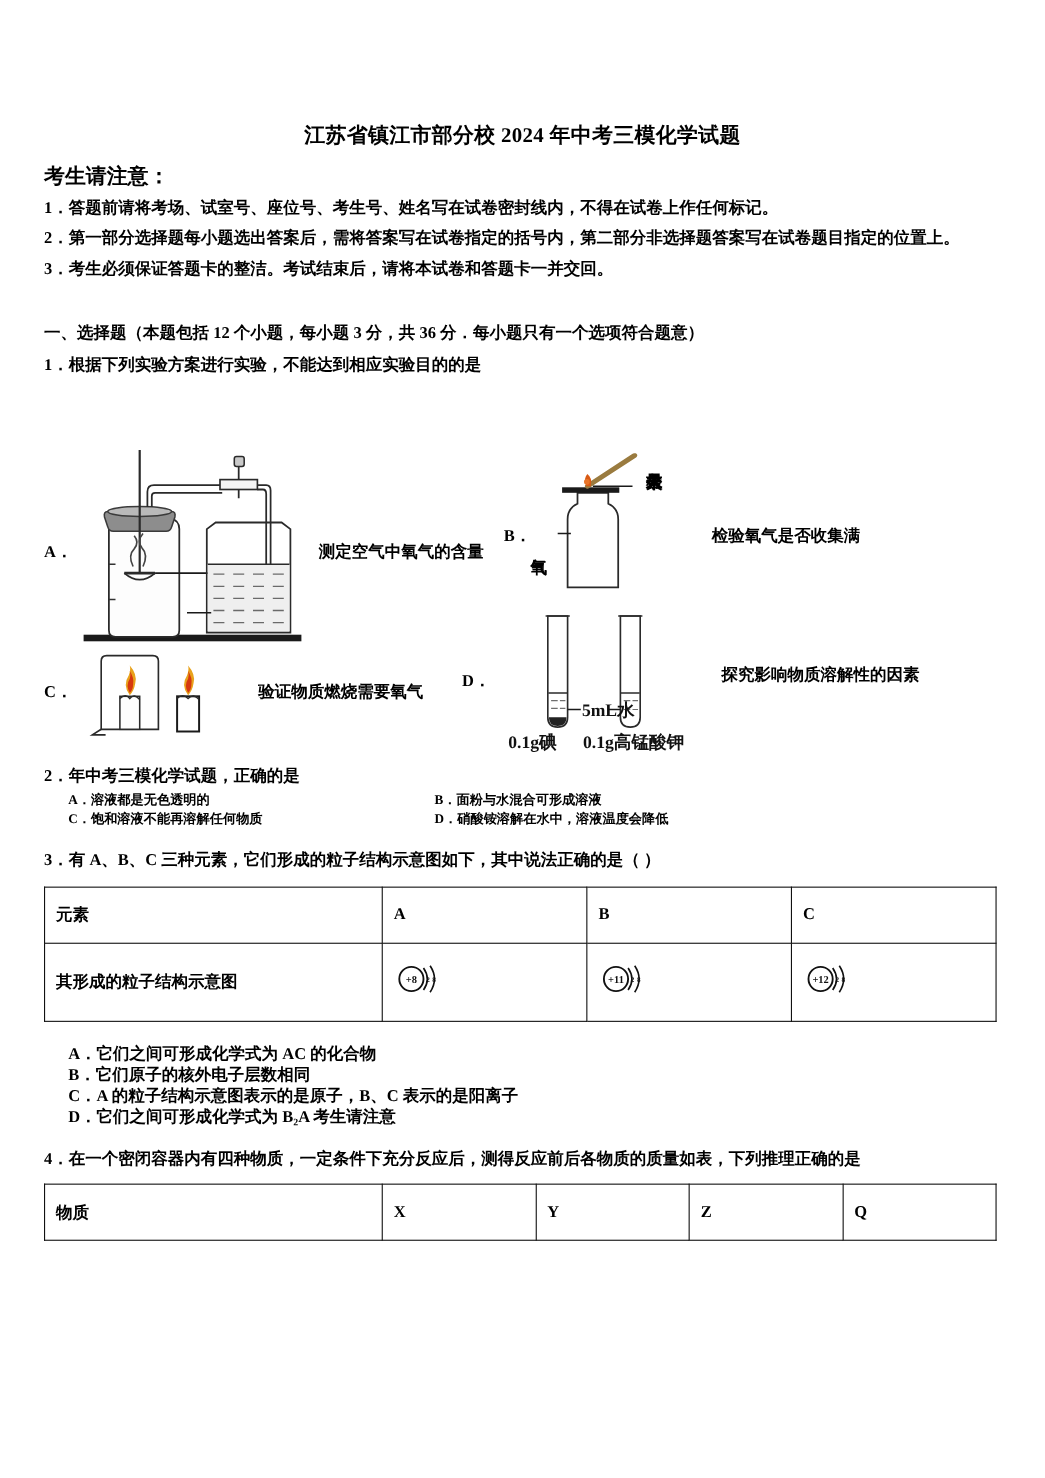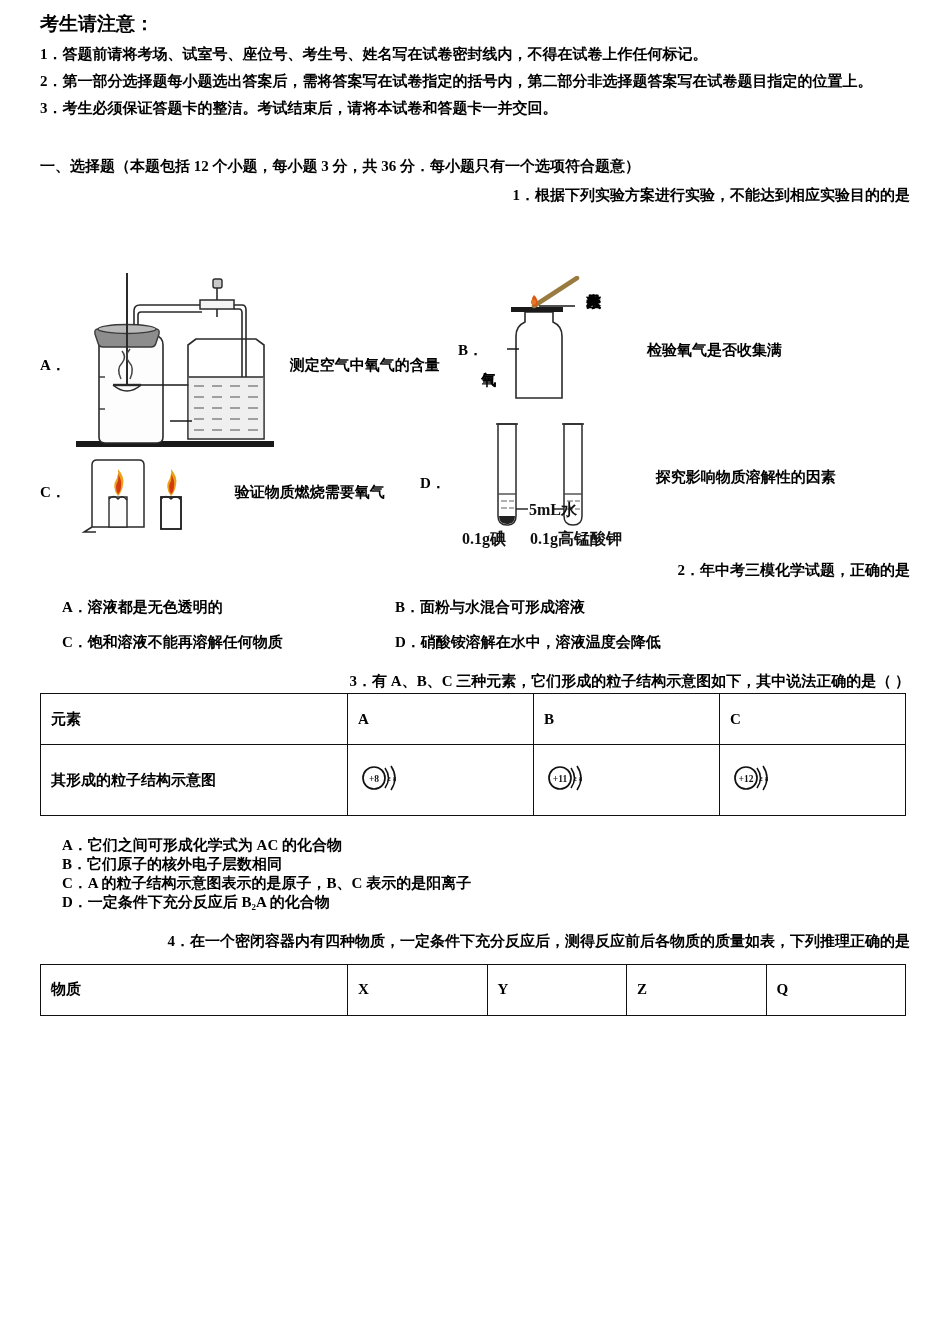--- a/index.html
+++ b/index.html
@@ -57,27 +57,25 @@
     font-weight: bold;
     font-size: 15px;
     margin-top: 34px;
     line-height: 1.6;
   }
   .q-line {
     font-weight: bold;
     font-size: 15px;
     line-height: 1.62;
     margin-top: 5px;
-    text-align: right;
   }
   .opt-row {
     display: flex;
     font-weight: bold;
-    font-size: 15px;
-    margin-top: 16px;
+    font-size: 12px;
   }
   .opt-col {
     box-sizing: border-box;
   }
   .opt-col.first { width: 345px; padding-left: 22px; }
   .opt-col.second { padding-left: 10px; }
   .opt-single {
     font-weight: bold;
     font-size: 15px;
     padding-left: 22px;
@@ -102,20 +100,21 @@
   .fig-caption {
     font-weight: bold;
     font-size: 15px;
     white-space: nowrap;
   }
 
   
   table.qtable {
     border-collapse: collapse;
     width: 866px;
+    margin-top: 12px;
     table-layout: fixed;
   }
   table.qtable td {
     border: 1.6px solid #111111;
     font-weight: bold;
     font-size: 15px;
     padding: 9px 10px;
     vertical-align: middle;
   }
   table.qtable tr.head td { height: 32px; }
@@ -130,20 +129,21 @@
     position: relative;
   }
   .atom svg { display: block; }
 </style>
 </head>
 <body>
 
 <div class="page">
   <div class="inner">
 
+    <div class="doc-title">江苏省镇江市部分校 2024 年中考三模化学试题</div>
 
     <div class="notice-head">考生请注意：</div>
     <div class="notice-line">1．答题前请将考场、试室号、座位号、考生号、姓名写在试卷密封线内，不得在试卷上作任何标记。</div>
     <div class="notice-line">2．第一部分选择题每小题选出答案后，需将答案写在试卷指定的括号内，第二部分非选择题答案写在试卷题目指定的位置上。</div>
     <div class="notice-line">3．考生必须保证答题卡的整洁。考试结束后，请将本试卷和答题卡一并交回。</div>
 
     <div class="section-head">一、选择题（本题包括 12 个小题，每小题 3 分，共 36 分．每小题只有一个选项符合题意）</div>
 
     <div class="q-line">
       <span>1．</span><span>根据下列实验方案进行实验，不能达到相应实验目的的是</span>
@@ -363,21 +363,21 @@
             </svg>
           </span>
         </td>
       </tr>
     </tbody>
       </table>
 
     <div class="opt-single" style="margin-top:20px;">A．它们之间可形成化学式为 AC 的化合物</div>
     <div class="opt-single">B．它们原子的核外电子层数相同</div>
     <div class="opt-single">C．A 的粒子结构示意图表示的是原子，B、C 表示的是阳离子</div>
-    <div class="opt-single">D．一定条件下充分反应后 B₂A 的化合物</div>
+    <div class="opt-single">D．它们之间可形成化学式为 B₂A 考生请注意</div>
 
     <div class="q-line" style="margin-top:17px;">
       <span>4．</span><span>在一个密闭容器内有四种物质，一定条件下充分反应后，测得反应前后各物质的质量如表，下列推理正确的是</span>
     </div>
 
     <table class="qtable" style="margin-top:10px;">
       <tbody>
           <tr class="head" style="height:46px;">
         <td class="col-first">物质</td>
         <td>X</td>

